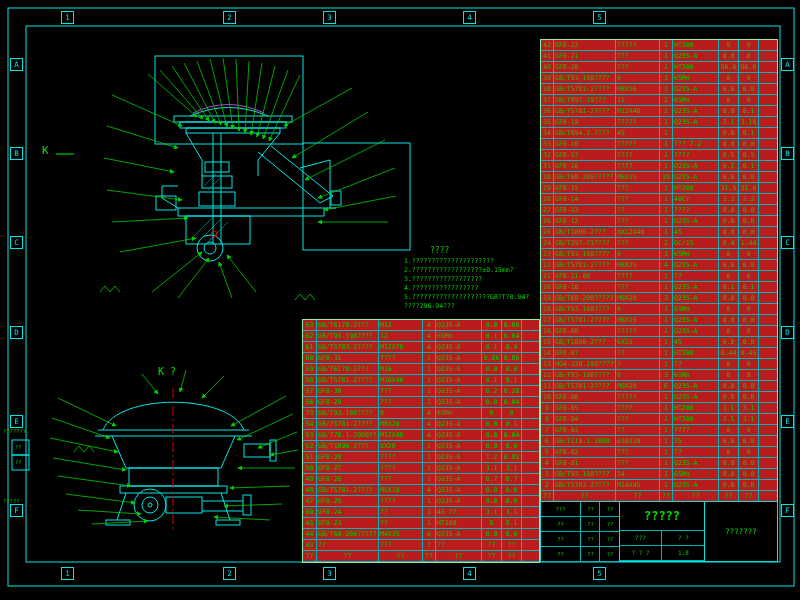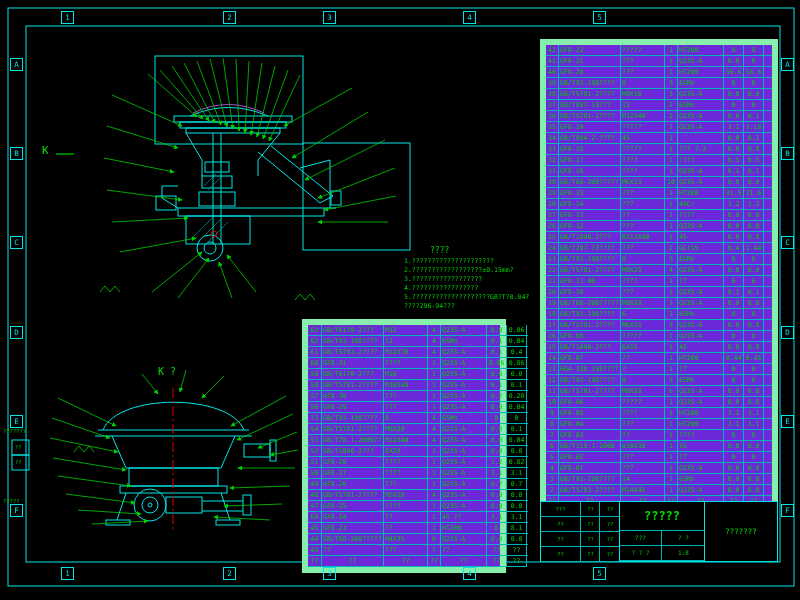--- a/index.html
+++ b/index.html
@@ -8,22 +8,22 @@
   #sheet{position:absolute;inset:0;background:#000;}
   svg{position:absolute;left:0;top:0;}
   .ln{fill:none;stroke:#00e5e5;stroke-width:1;}
   .lnt{fill:none;stroke:#00b5b5;stroke-width:0.6;}
   .lng{fill:none;stroke:#00cf00;stroke-width:0.8;}
   .anno{position:absolute;color:#00e000;font-size:11px;white-space:nowrap;}
   .lm{position:absolute;color:#00cf00;font-size:5.5px;white-space:nowrap;}
   .zone{position:absolute;width:13px;height:13px;border:1px solid #00e5e5;color:#00e5e5;
         font-size:7.5px;line-height:12px;text-align:center;box-sizing:border-box;}
   
-  .btable{position:absolute;border:6px solid #86efac;background:#6d28d9;box-sizing:border-box;}
-  #mid-table{left:302px;top:319px;width:204px;}
+  .btable{position:absolute;border:1px solid #86efac;background:#b91c1c;box-sizing:border-box;}
+  #mid-table{left:302px;top:319px;width:238px;}
   #right-table{left:540px;top:39px;width:238px;}
   .trow{display:grid;height:11px;}
   .mid-table .trow{grid-template-columns:14px 62px 44px 13px 46px 20px 20px 1fr;}
   .right-table .trow{grid-template-columns:13px 62px 44px 13px 46px 20px 20px 1fr;}
   .tcell{height:11px;box-sizing:border-box;border-right:1px solid #00b5b5;border-bottom:1px solid #00b5b5;
          font-size:6.5px;line-height:10px;color:#00cf00;overflow:hidden;white-space:nowrap;padding-left:1px;}
   .tcell:last-child{border-right:none;}
   .c0,.c3,.c5,.c6{text-align:center;padding-left:0;}
   .thead .tcell{text-align:center;padding-left:0;}
   

